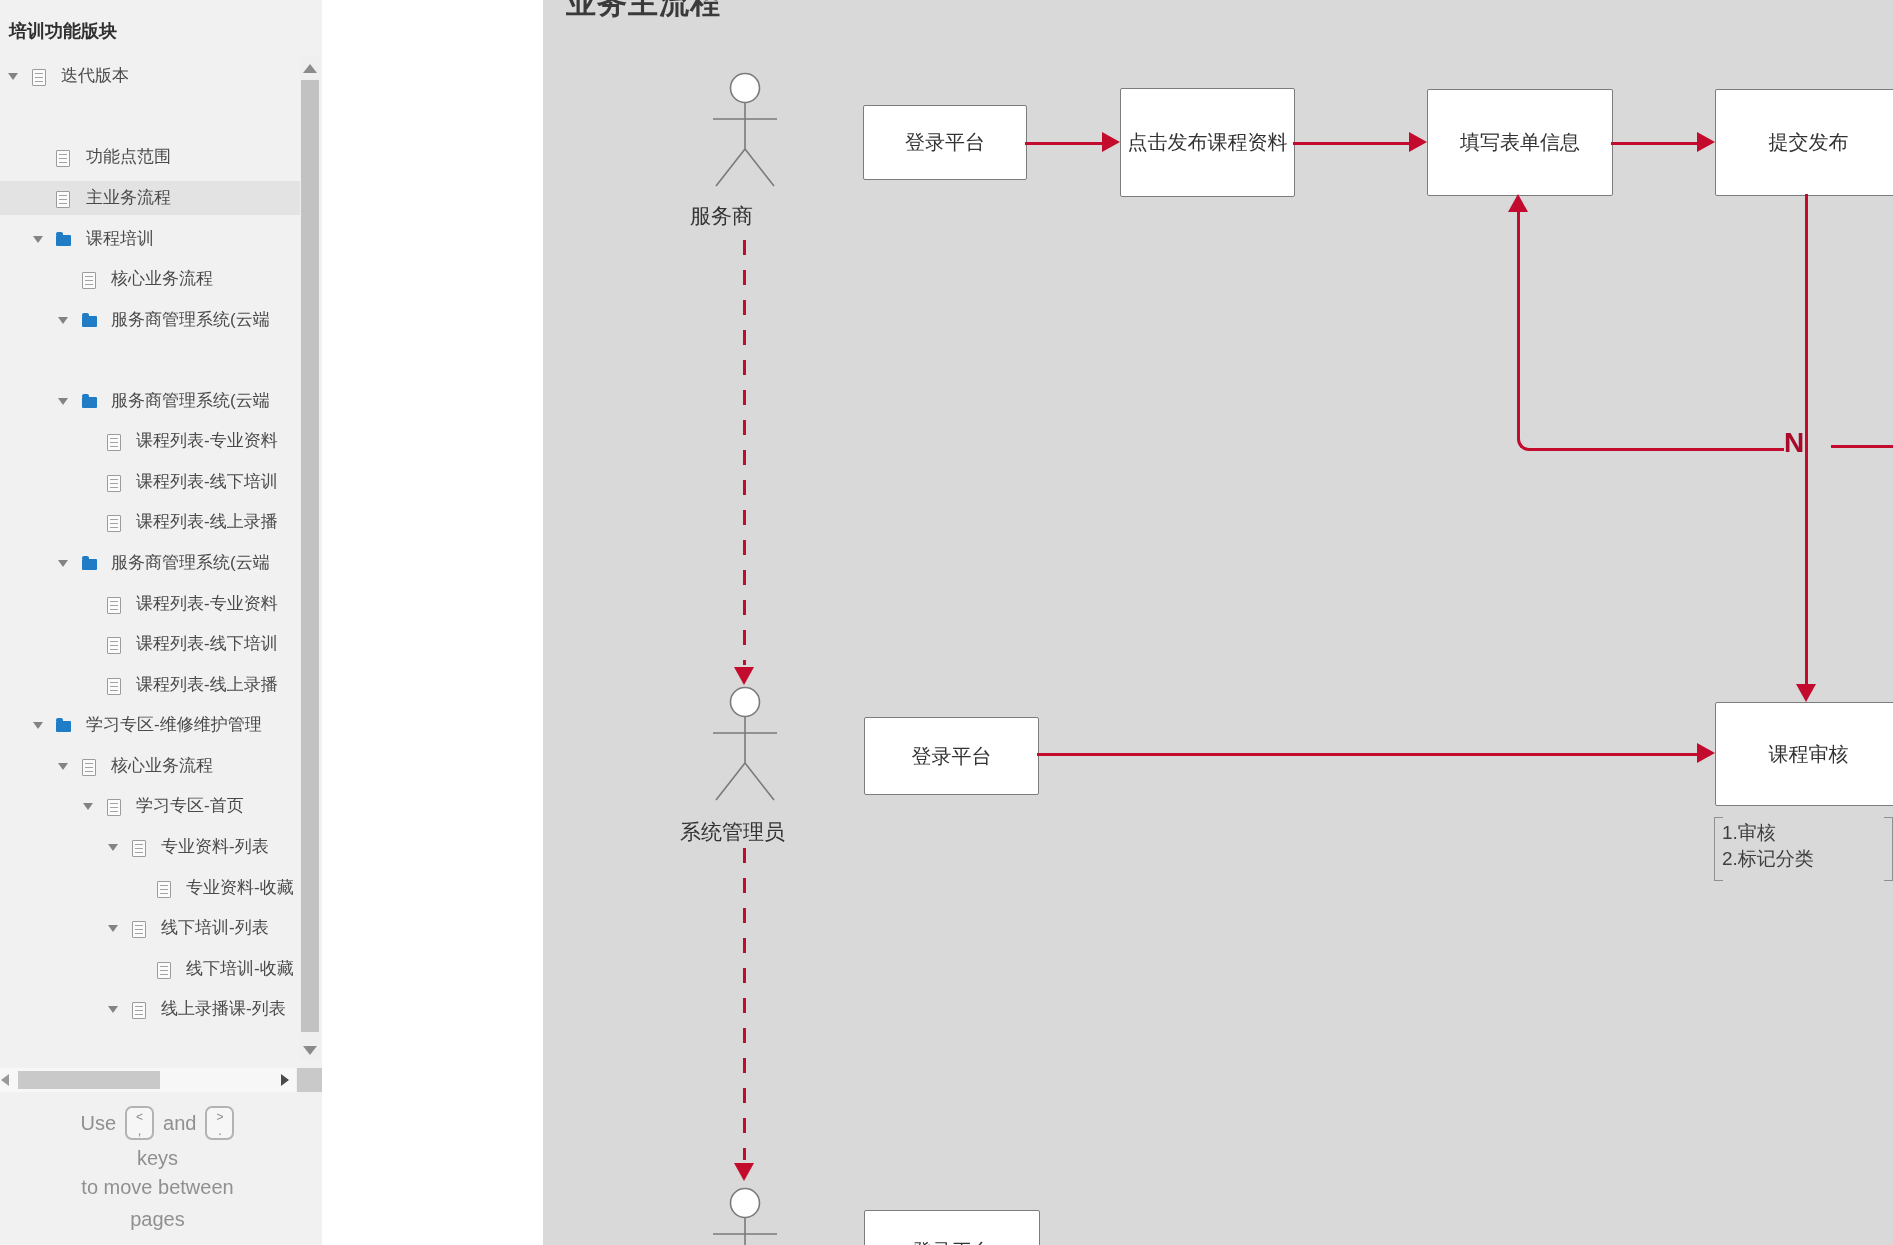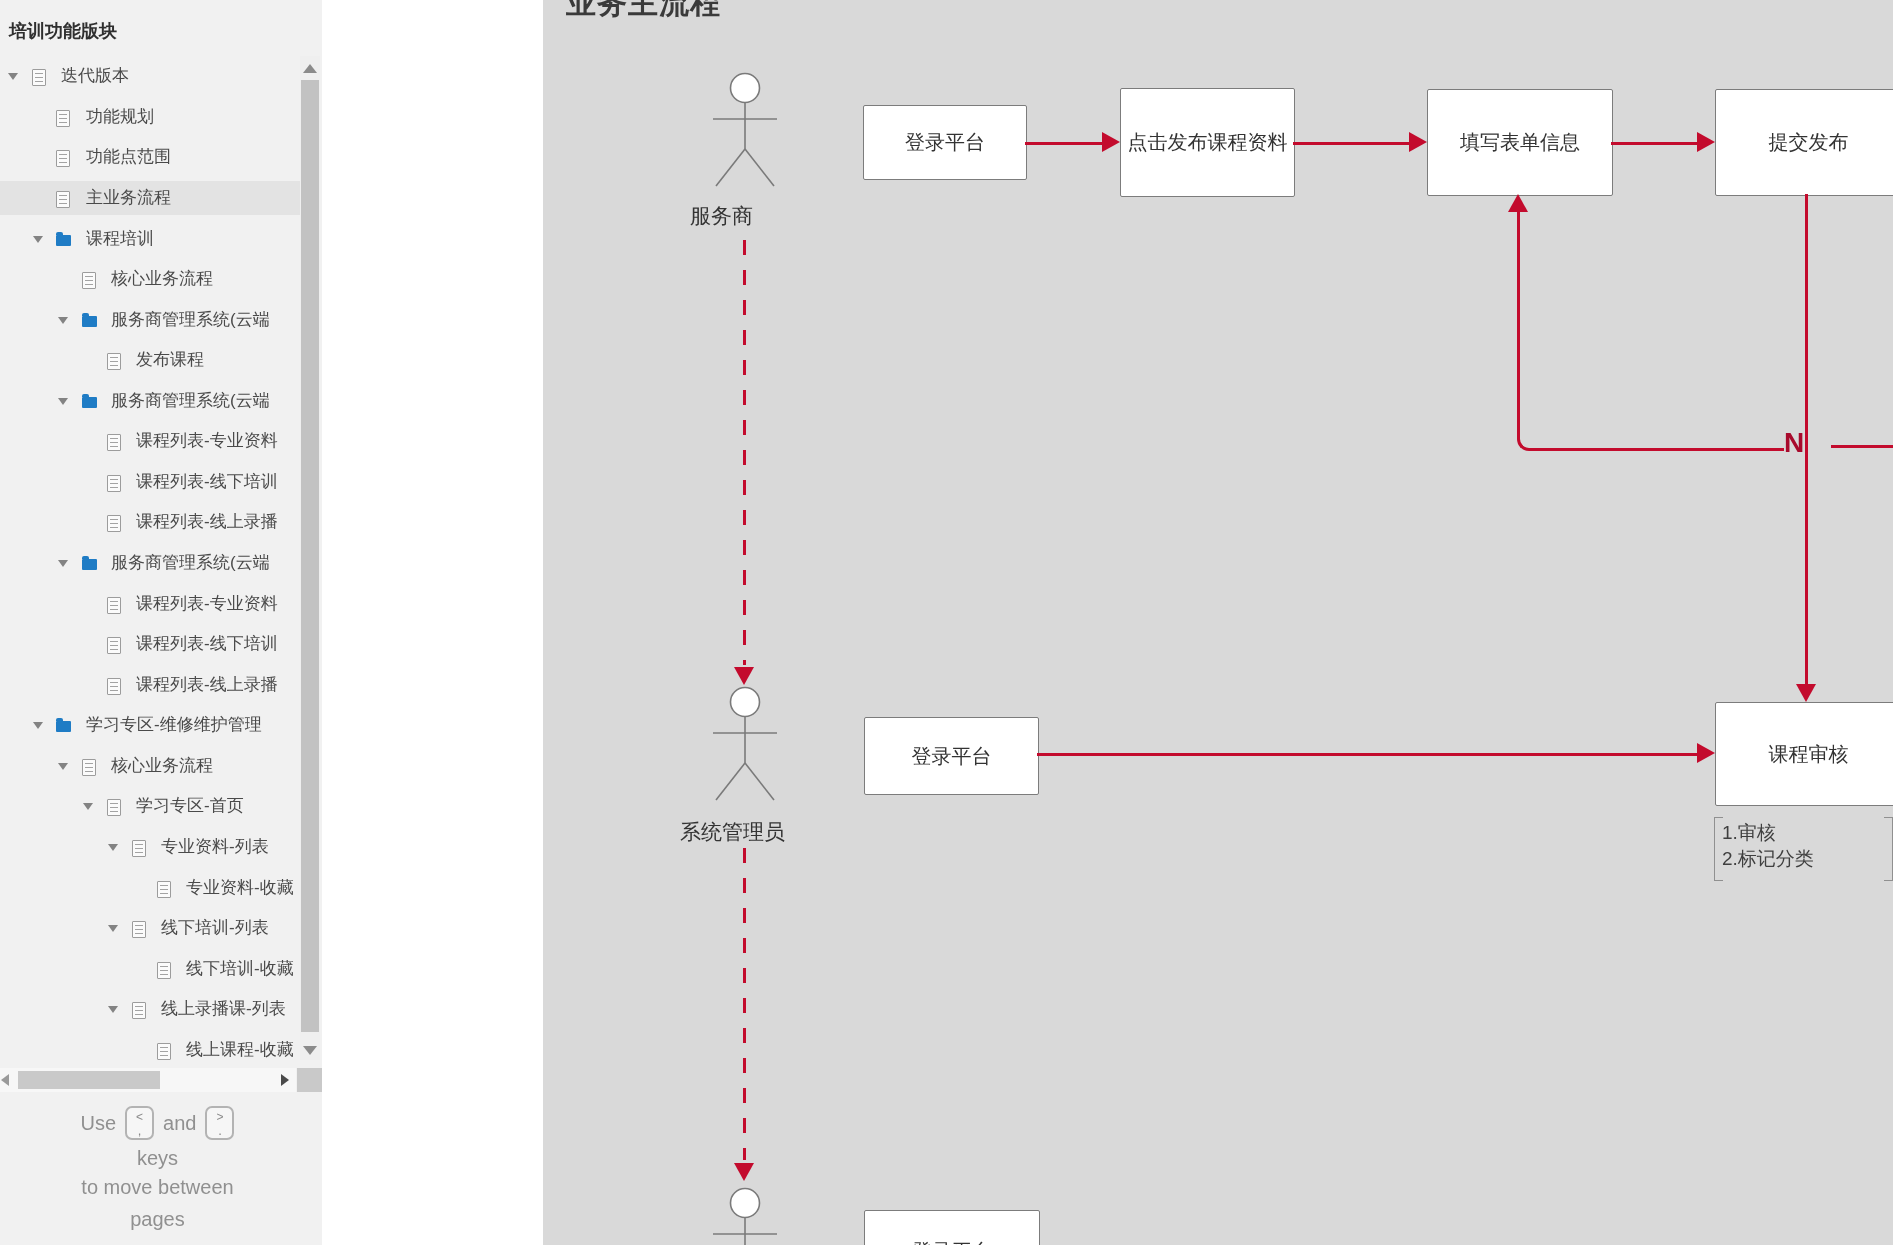--- a/index.html
+++ b/index.html
@@ -77,24 +77,20 @@
 
   <div class="sidebar">
     <div class="sb-title">培训功能版块</div>
 
     <div class="tree">
       <div class="trow lv0" style="top:59px">
           <span class="tri"></span>
           <span class="ic ic-doc"></span>
           <span class="lbl">迭代版本</span>
         </div>
-      <div class="trow lv1" style="top:100px">
-          <span class="ic ic-doc"></span>
-          <span class="lbl">功能规划</span>
-        </div>
       <div class="trow lv1" style="top:140px">
           <span class="ic ic-doc"></span>
           <span class="lbl">功能点范围</span>
         </div>
       <div class="trow lv1 sel" style="top:181px">
           <span class="ic ic-doc"></span>
           <span class="lbl">主业务流程</span>
         </div>
       <div class="trow lv1" style="top:222px">
           <span class="tri"></span>
@@ -103,24 +99,20 @@
         </div>
       <div class="trow lv2" style="top:262px">
           <span class="ic ic-doc"></span>
           <span class="lbl">核心业务流程</span>
         </div>
       <div class="trow lv2" style="top:303px">
           <span class="tri"></span>
           <span class="ic ic-folder"></span>
           <span class="lbl">服务商管理系统(云端</span>
         </div>
-      <div class="trow lv3" style="top:343px">
-          <span class="ic ic-doc"></span>
-          <span class="lbl">发布课程</span>
-        </div>
       <div class="trow lv2" style="top:384px">
           <span class="tri"></span>
           <span class="ic ic-folder"></span>
           <span class="lbl">服务商管理系统(云端</span>
         </div>
       <div class="trow lv3" style="top:424px">
           <span class="ic ic-doc"></span>
           <span class="lbl">课程列表-专业资料</span>
         </div>
       <div class="trow lv3" style="top:465px">
@@ -178,24 +170,20 @@
           <span class="lbl">线下培训-列表</span>
         </div>
       <div class="trow lv5" style="top:952px">
           <span class="ic ic-doc"></span>
           <span class="lbl">线下培训-收藏</span>
         </div>
       <div class="trow lv4" style="top:992px">
           <span class="tri"></span>
           <span class="ic ic-doc"></span>
           <span class="lbl">线上录播课-列表</span>
-        </div>
-      <div class="trow lv5" style="top:1033px">
-          <span class="ic ic-doc"></span>
-          <span class="lbl">线上课程-收藏</span>
         </div>
     </div>
 
     <div class="vsb">
       <div class="vsb-up"></div>
       <div class="vsb-thumb"></div>
       <div class="vsb-down"></div>
     </div>
 
     <div class="hsb">

